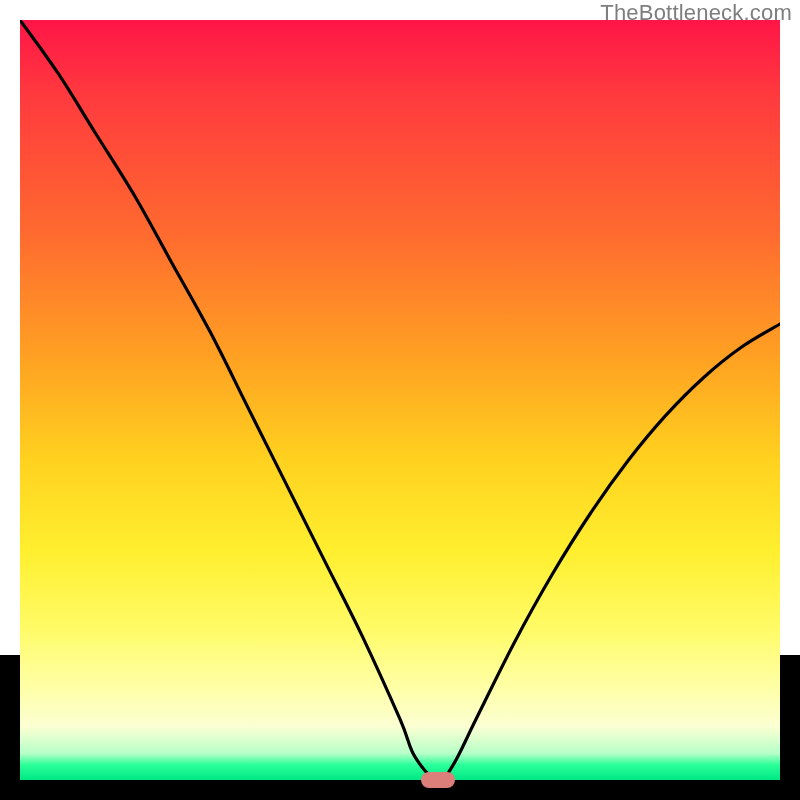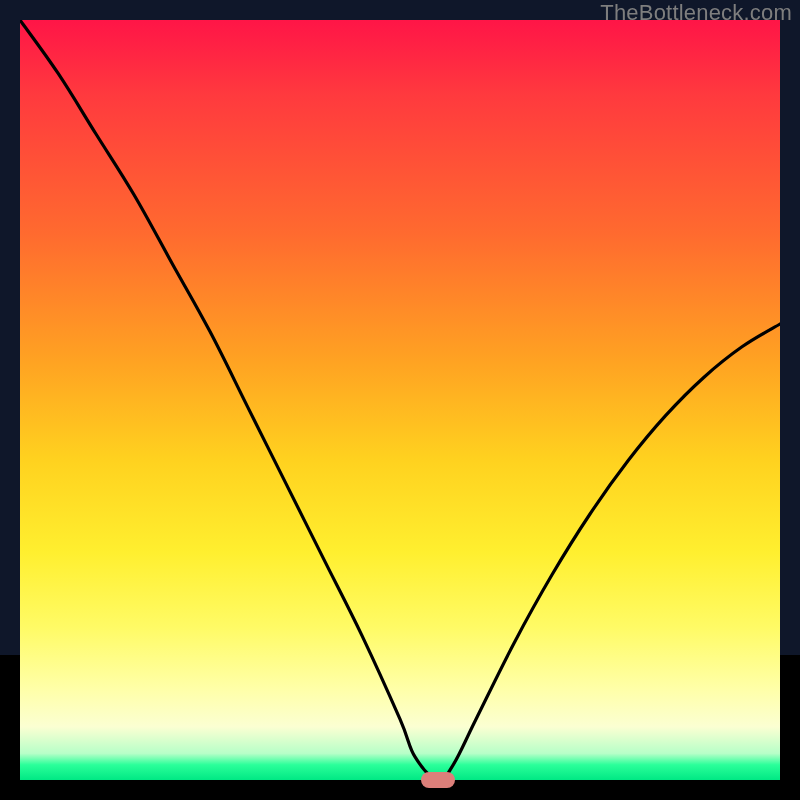--- a/index.html
+++ b/index.html
@@ -8,21 +8,21 @@
     width: 800px;
     height: 800px;
     background: #000;
     overflow: hidden;
     font-family: Arial, Helvetica, sans-serif;
   }
   .frame {
     position: relative;
     width: 800px;
     height: 655px;
-    background: #0f172a;
+    background: #ffffff;
   }
   .plot-area {
     position: absolute;
     left: 20px;
     top: 20px;
     width: 760px;
     height: 760px;
     
     background: linear-gradient(
       to bottom,

